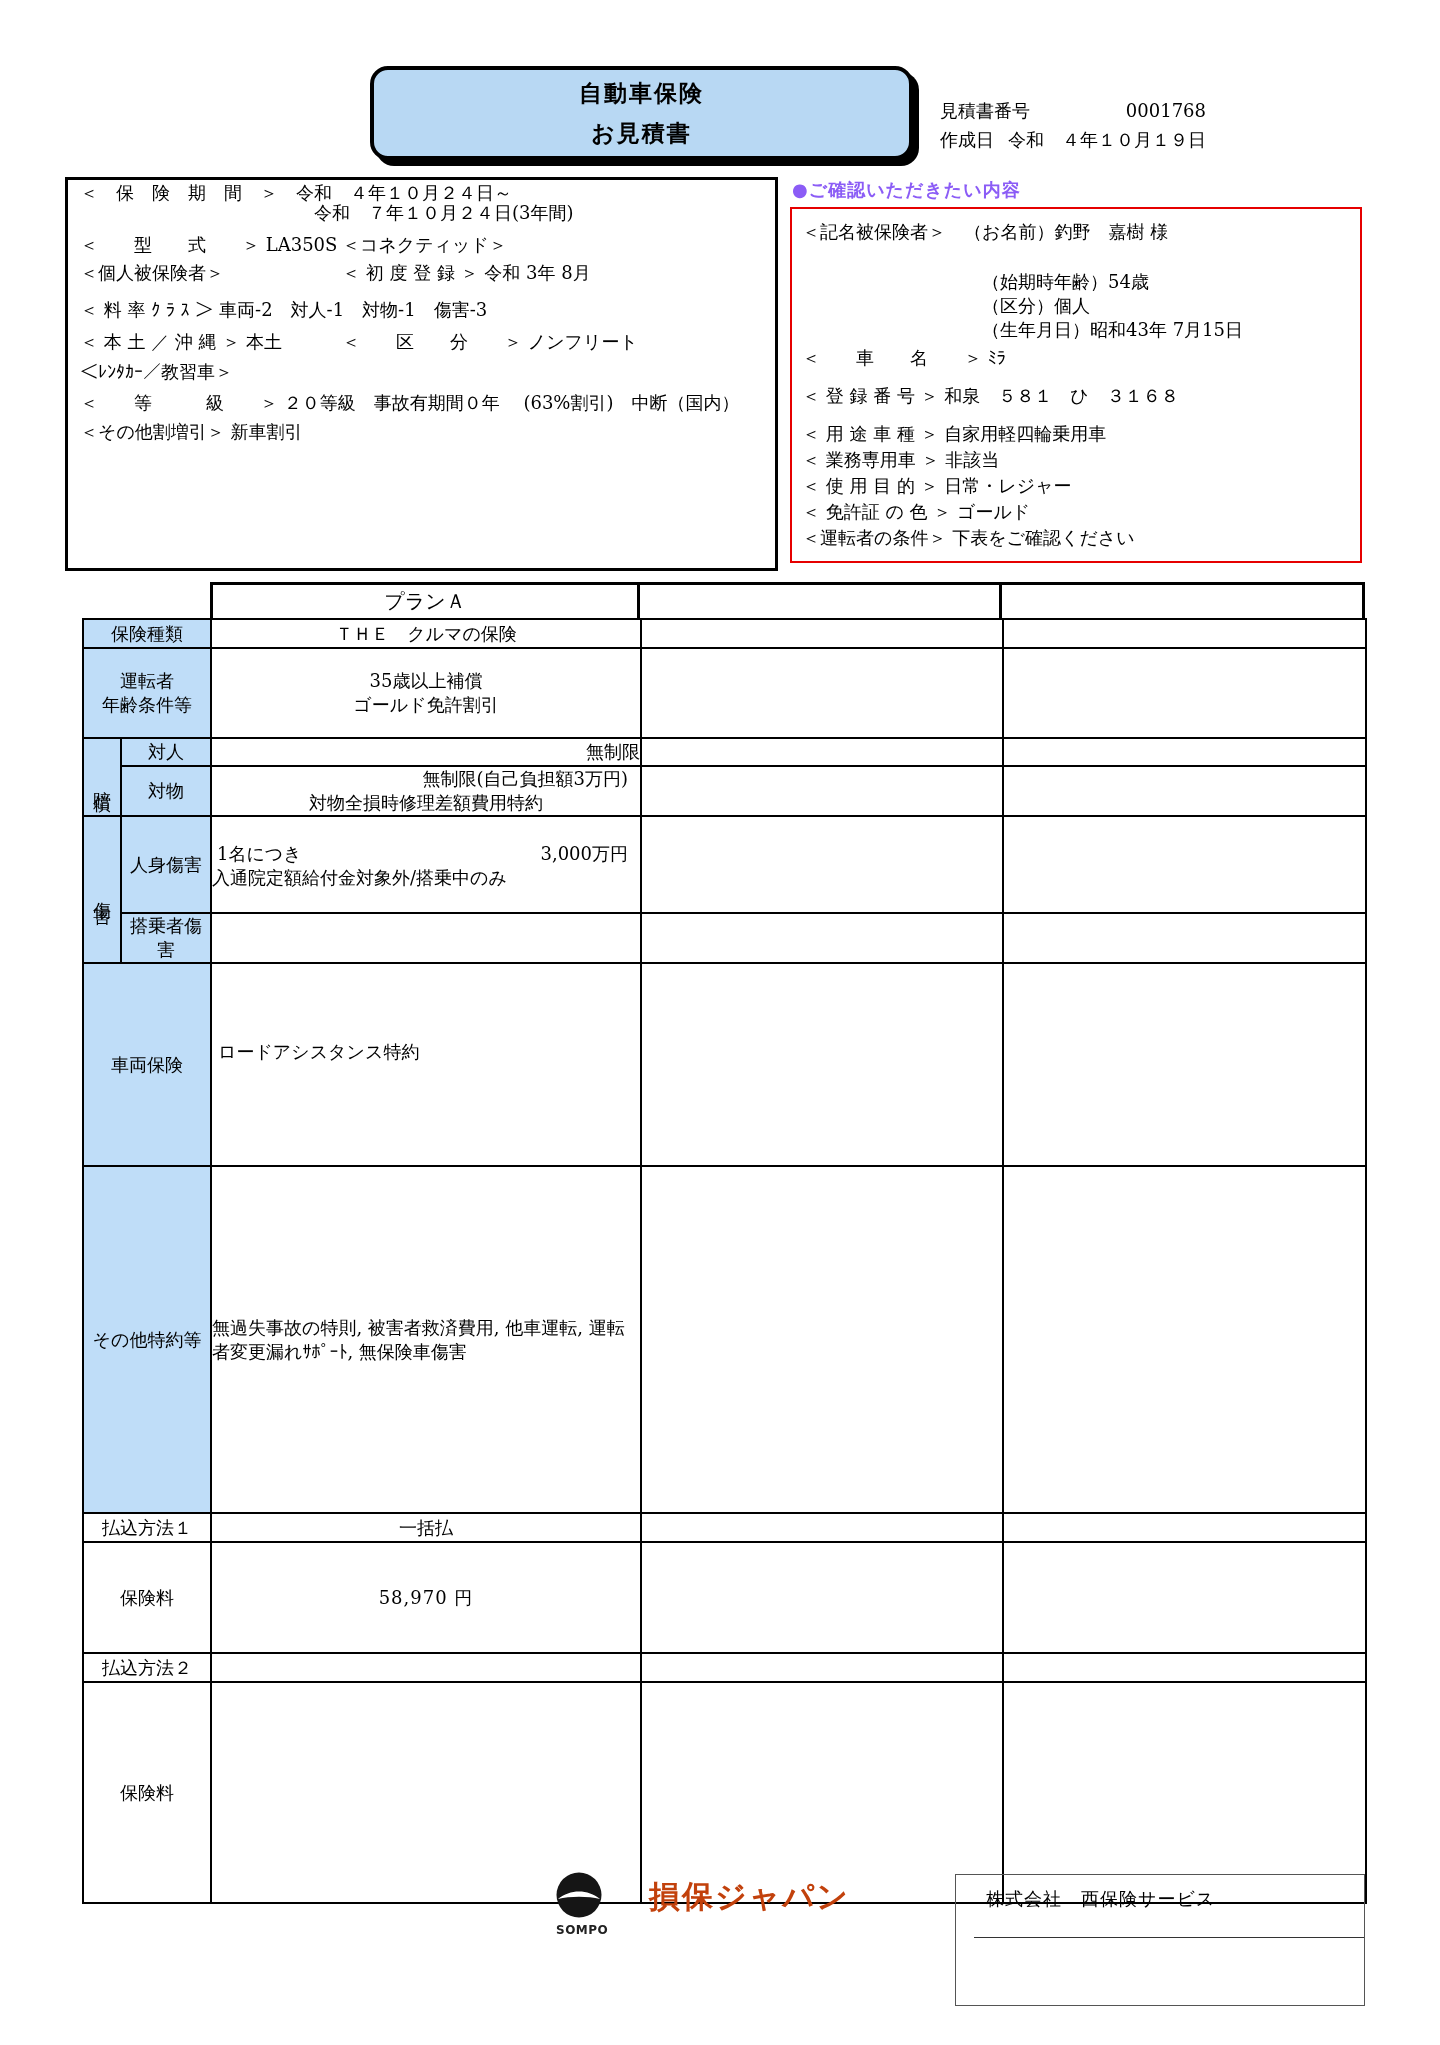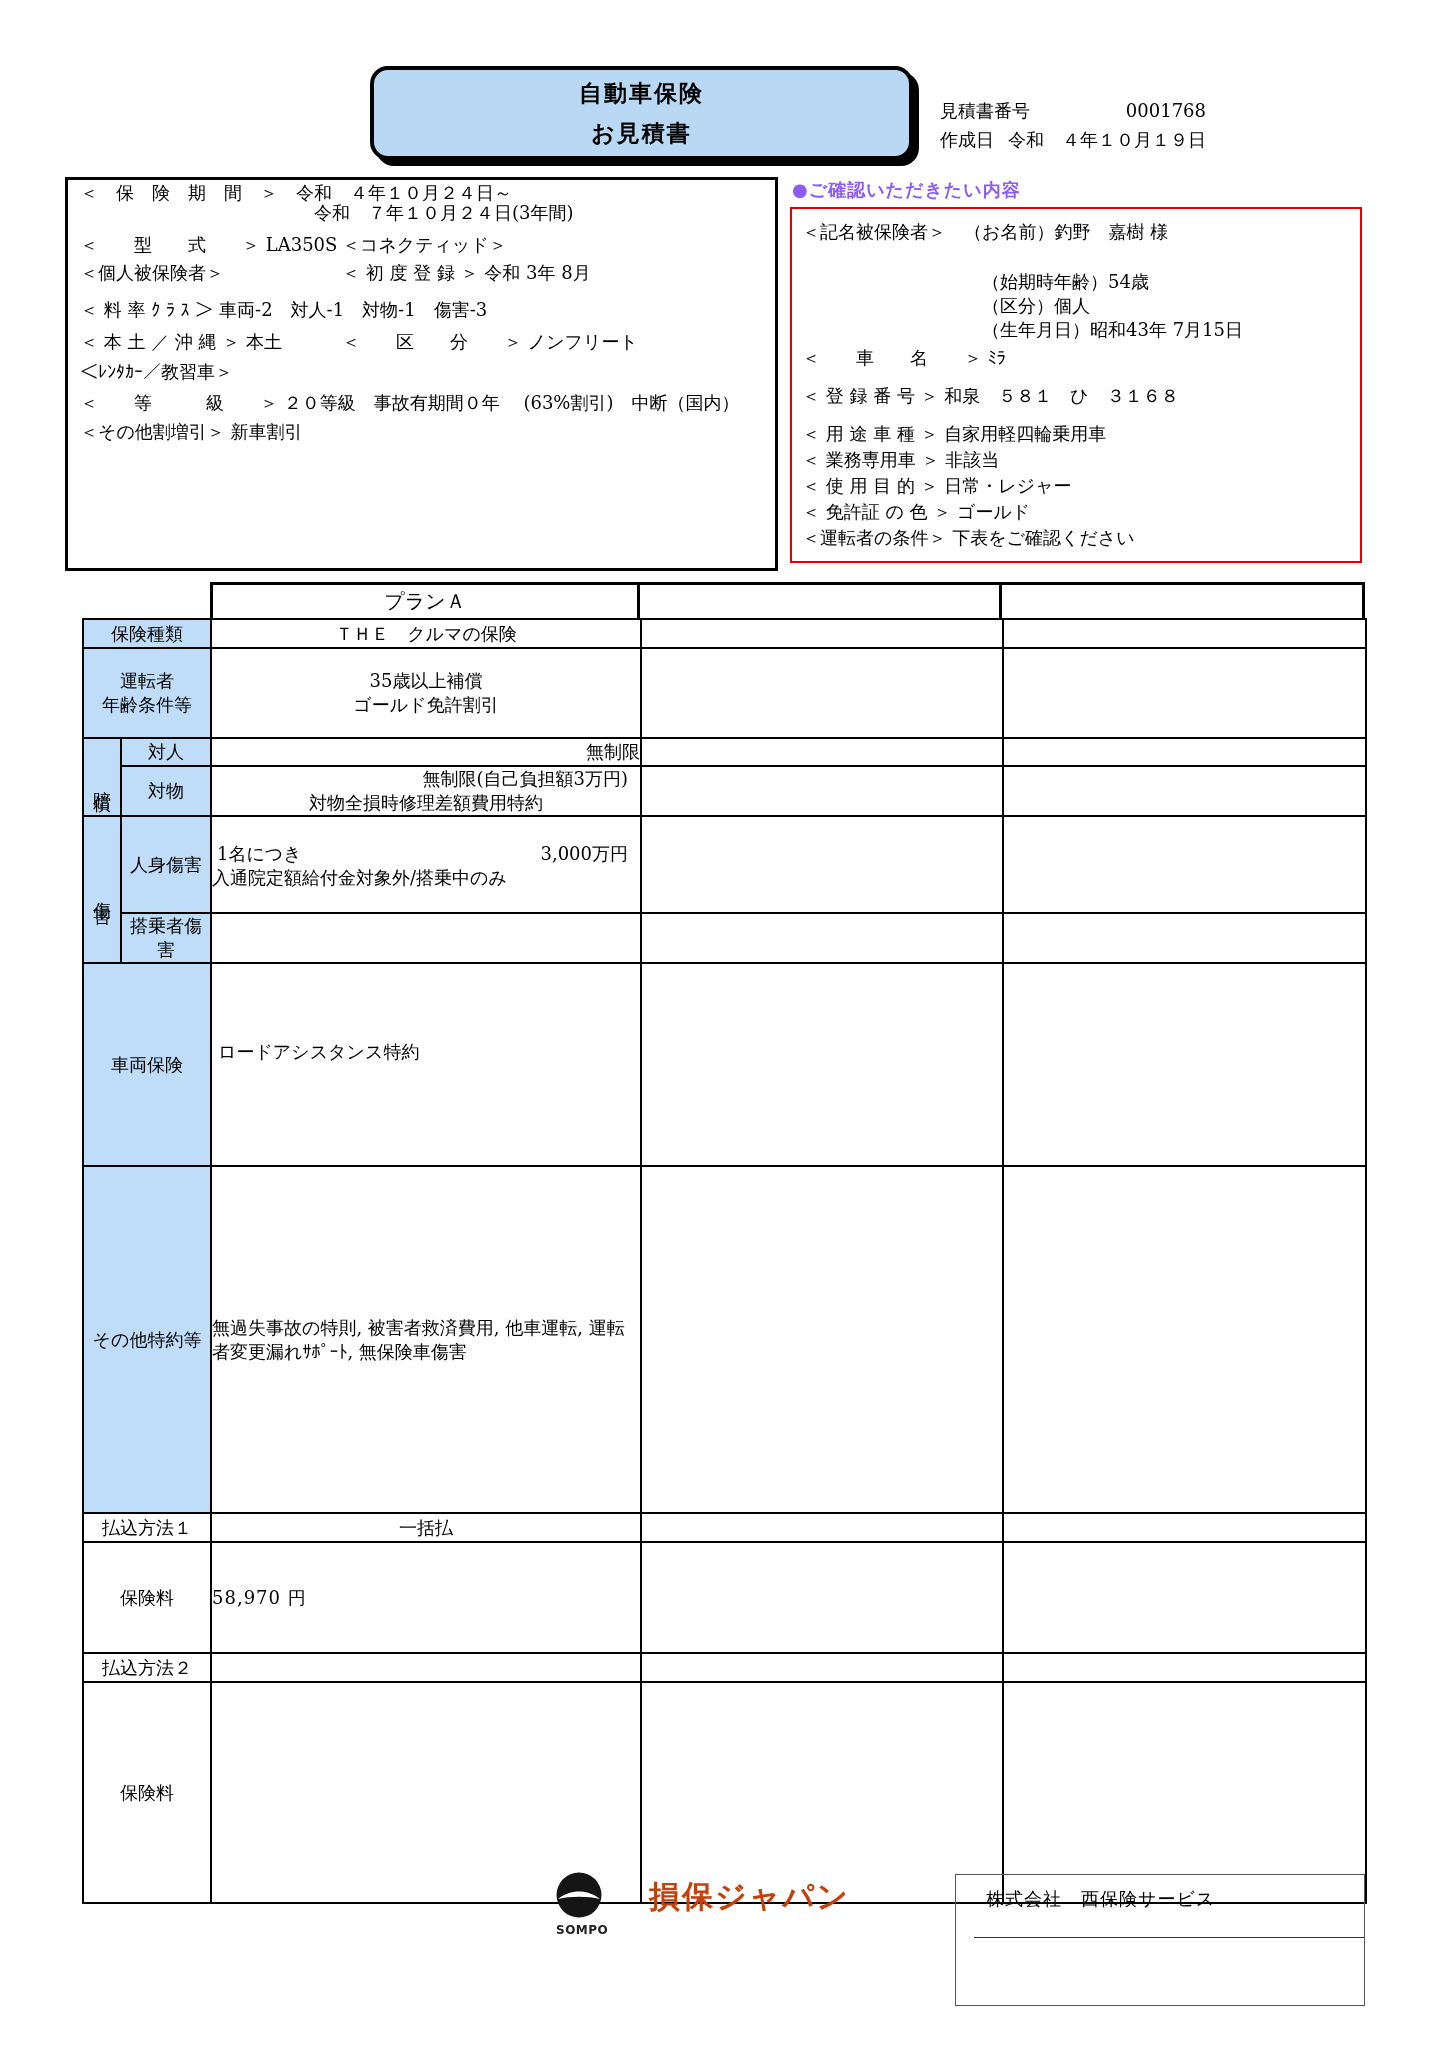--- a/index.html
+++ b/index.html
@@ -62,21 +62,21 @@
   .center{text-align:center} .rightal{text-align:right; padding-right:12px}
   .vtop{vertical-align:top} .vbottom{vertical-align:bottom}
   .fs15{font-size:15px} .fs16{font-size:16px} .fs17{font-size:17px} .fs20{font-size:20px}
   .vert { writing-mode:vertical-rl; text-orientation:upright; font-size:18px;
     letter-spacing:4px; }
   .split { display:flex; justify-content:space-between; padding:3px 12px 0 5px; }
   .note-line { }
   .padb { padding:0 1px 26px 6px; }
   .padt { padding:7px 14px 0 6px; line-height:1.3; }
   .padt42 { padding-top:42px; }
-  .amount { font-size:29px; padding-left:40px; letter-spacing:1px; }
+  .amount { font-size:29px; text-align:center; padding-left:40px; letter-spacing:1px; }
   
   .footer-logo { position:absolute; left:556px; top:1872px; width:390px; height:66px; }
   .logo-sub { width:46px; text-align:center; font-size:12px; font-weight:bold;
     letter-spacing:0.5px; color:#222; margin-top:1px;
     font-family:"DejaVu Sans","Liberation Sans",sans-serif; }
   .logo-jp { position:absolute; left:56px; top:4px; font-size:31px; font-weight:bold;
     color:#c2410c; letter-spacing:2px;
     font-family:"DejaVu Sans","Liberation Sans",sans-serif;margin-left:37px; }
   .agency-box { position:absolute; left:955px; top:1874px; width:410px; height:132px;
     border:1.5px solid #555;padding-left:18px; }

